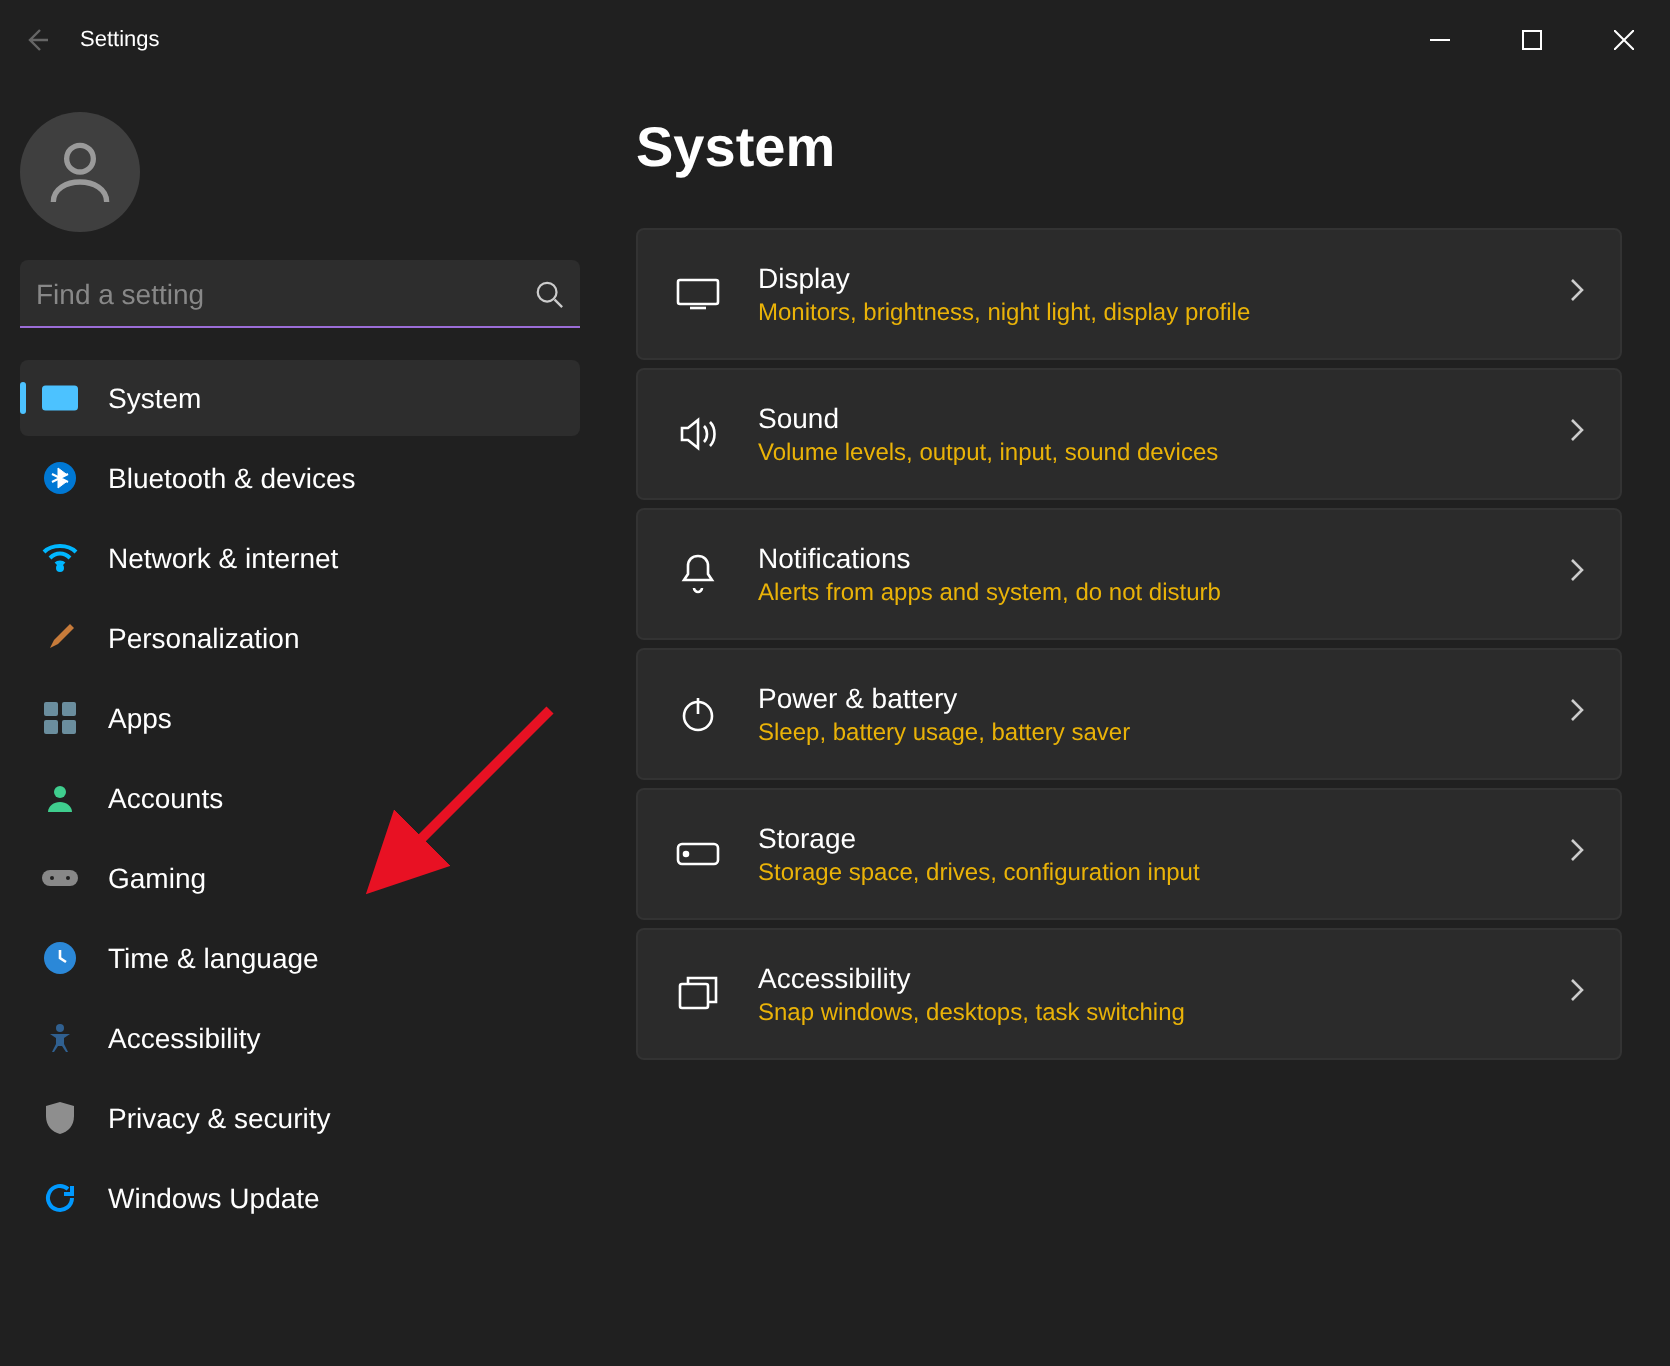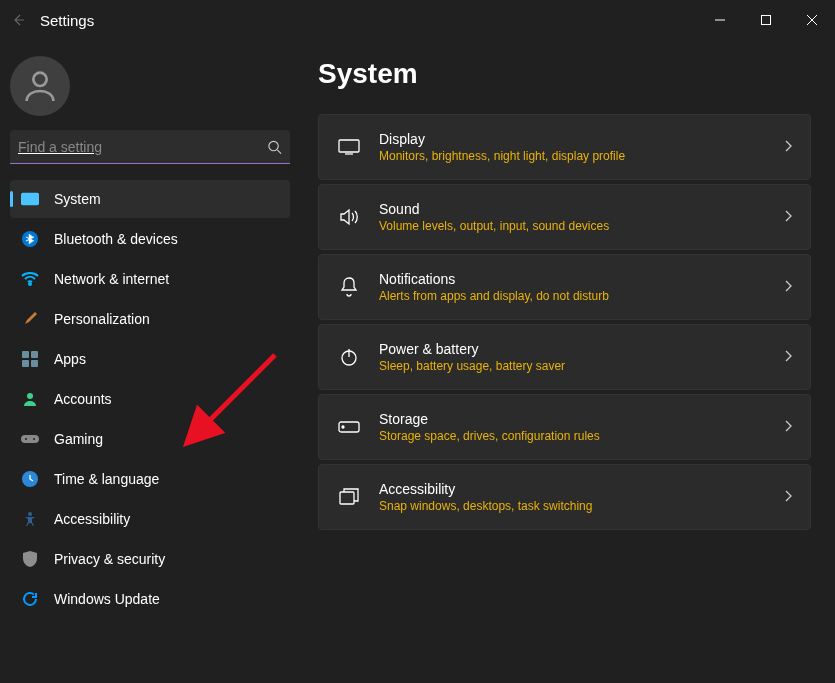--- a/index.html
+++ b/index.html
@@ -21,21 +21,21 @@
       justify-content: space-between;
       padding: 0 0 0 8px;
     }
     .titlebar-left { display: flex; align-items: center; gap: 12px; }
     .back-btn {
       width: 20px; height: 20px;
       display: flex; align-items: center; justify-content: center;
       color: #666;
       cursor: pointer;
     }
-    .title { font-size: 15px; color: #ffffff; }
+    .title { font-size: 11px; color: #ffffff; }
     .window-controls { display: flex; }
     .win-btn {
       width: 46px; height: 32px;
       display: flex; align-items: center; justify-content: center;
       color: #ffffff;
       cursor: pointer;
     }
     
     
     .layout { display: flex; height: calc(100% - 40px); }
@@ -67,21 +67,20 @@
       width: 100%;
       height: 34px;
       background: #2d2d2d;
       border: none;
       border-bottom: 1px solid #9b6dd7;
       border-radius: 4px 4px 0 0;
       padding: 0 36px 0 8px;
       color: #ffffff;
       font-size: 14px;
       outline: none;
-      text-decoration: underline;
     }
     .search-input::placeholder { color: #888; }
     .search-icon-btn {
       position: absolute;
       right: 8px; top: 50%;
       transform: translateY(-50%);
       color: #cccccc;
       display: flex;
     }
     
@@ -366,21 +365,21 @@
       </div>
 
       <div class="card">
         <span class="card-icon">
           <svg width="18" height="20" viewBox="0 0 18 20" fill="none" stroke="currentColor" stroke-width="1.3">
               <path d="M9 1c3 0 5 2 5 5v4l2 3H2l2-3V6c0-3 2-5 5-5zM7 17c0 1 1 2 2 2s2-1 2-2"></path>
             </svg>
         </span>
         <div class="card-text">
           <div class="card-title">Notifications</div>
-          <div class="card-subtitle">Alerts from apps and display, do not disturb</div>
+          <div class="card-subtitle">Alerts from apps and system, do not disturb</div>
         </div>
         <span class="chevron"><svg width="8" height="12" viewBox="0 0 8 12" fill="none" stroke="currentColor" stroke-width="1.3">
               <path d="M2 1l5 5-5 5"></path>
             </svg></span>
       </div>
 
 
       <div class="card">
         <span class="card-icon">
           <svg width="18" height="18" viewBox="0 0 18 18" fill="none" stroke="currentColor" stroke-width="1.3">
@@ -399,21 +398,21 @@
 
       <div class="card">
         <span class="card-icon">
           <svg width="22" height="12" viewBox="0 0 22 12" fill="none" stroke="currentColor" stroke-width="1.3">
               <rect x="1" y="1" width="20" height="10" rx="2"></rect>
               <circle cx="5" cy="6" r="1" fill="currentColor"></circle>
             </svg>
         </span>
         <div class="card-text">
           <div class="card-title">Storage</div>
-          <div class="card-subtitle">Storage space, drives, configuration rules</div>
+          <div class="card-subtitle">Storage space, drives, configuration input</div>
         </div>
         <span class="chevron"><svg width="8" height="12" viewBox="0 0 8 12" fill="none" stroke="currentColor" stroke-width="1.3">
               <path d="M2 1l5 5-5 5"></path>
             </svg></span>
       </div>
 
 
       <div class="card">
         <span class="card-icon">
           <svg width="20" height="18" viewBox="0 0 20 18" fill="none" stroke="currentColor" stroke-width="1.3">

